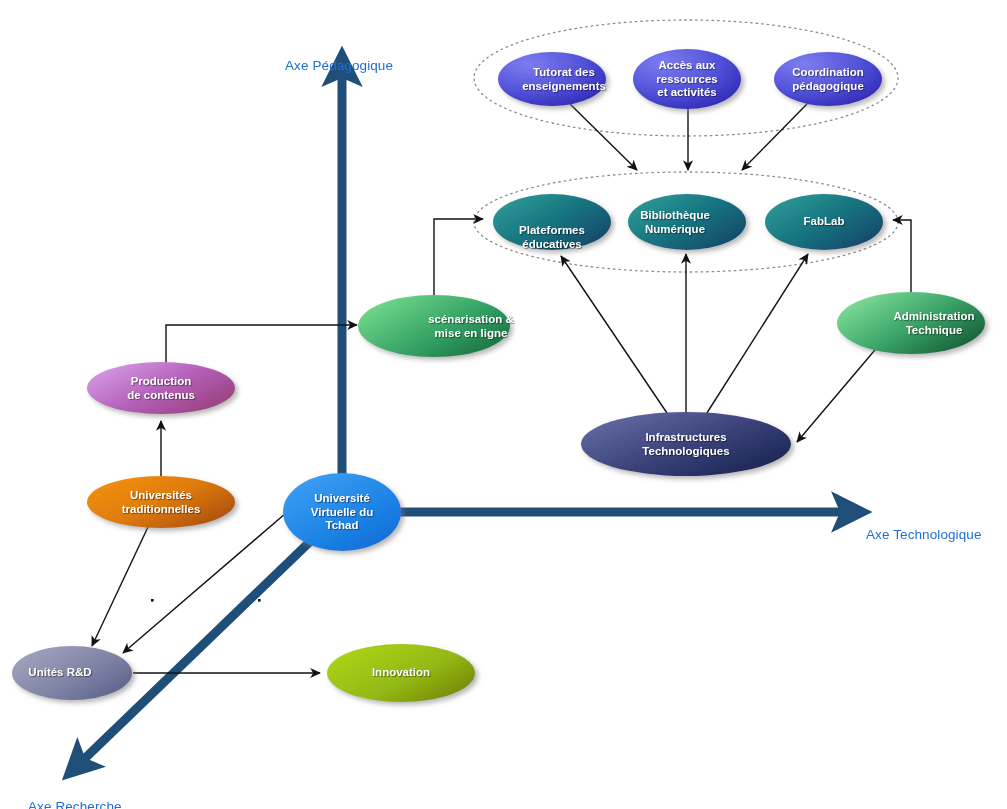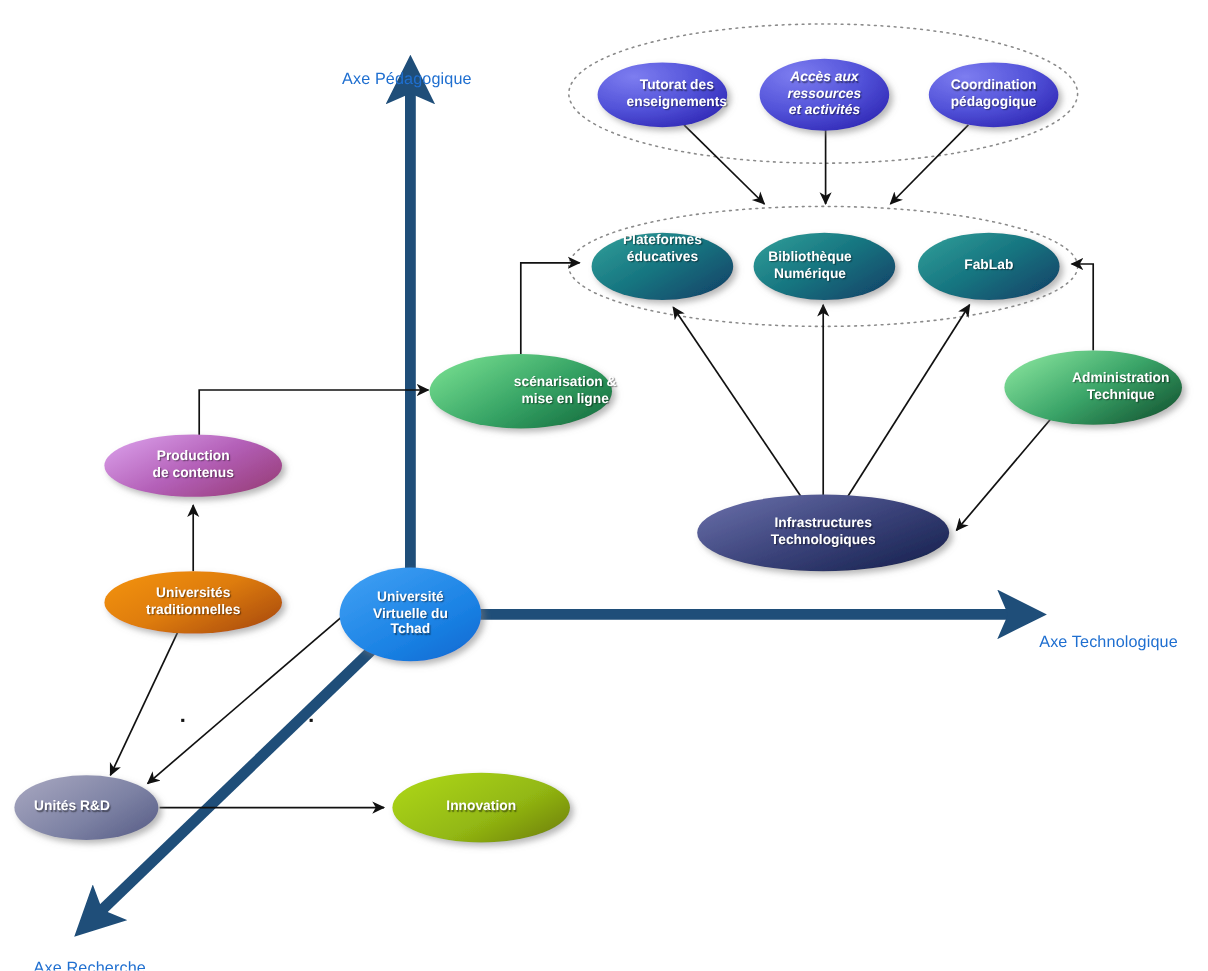--- a/index.html
+++ b/index.html
@@ -201,27 +201,27 @@
     <g>
       <ellipse cx="401" cy="673" rx="74" ry="29" fill="url(#grad-olive)" filter="url(#soft-shadow)"></ellipse>
     </g>
 
     <rect x="151" y="599" width="2.6" height="2.6" fill="#111111"></rect>
     <rect x="258" y="599" width="2.6" height="2.6" fill="#111111"></rect>
   </svg>
 
   <div class="node-label" style="left:564px; top:79px;">Tutorat des
 enseignements</div>
-  <div class="node-label" style="left:687px; top:79px;font-style:italic;">Accès aux
+  <div class="node-label" style="left:687px; top:79px;">Accès aux
 ressources
 et activités</div>
   <div class="node-label" style="left:828px; top:79px;">Coordination
 pédagogique</div>
 
-  <div class="node-label" style="left:552px; top:208px;text-align:center;">Plateformes
+  <div class="node-label" style="left:552px; top:237px;text-align:center;">Plateformes
 éducatives</div>
   <div class="node-label" style="left:675px; top:222px;">Bibliothèque
 Numérique</div>
   <div class="node-label" style="left:824px; top:222px;text-align:center;">FabLab</div>
 
   <div class="node-label" style="left:434px; top:326px;margin-left:37px;">scénarisation &amp;
 mise en ligne</div>
   <div class="node-label" style="left:934px; top:323px;">Administration
 Technique</div>
   <div class="node-label" style="left:686px; top:444px;">Infrastructures

